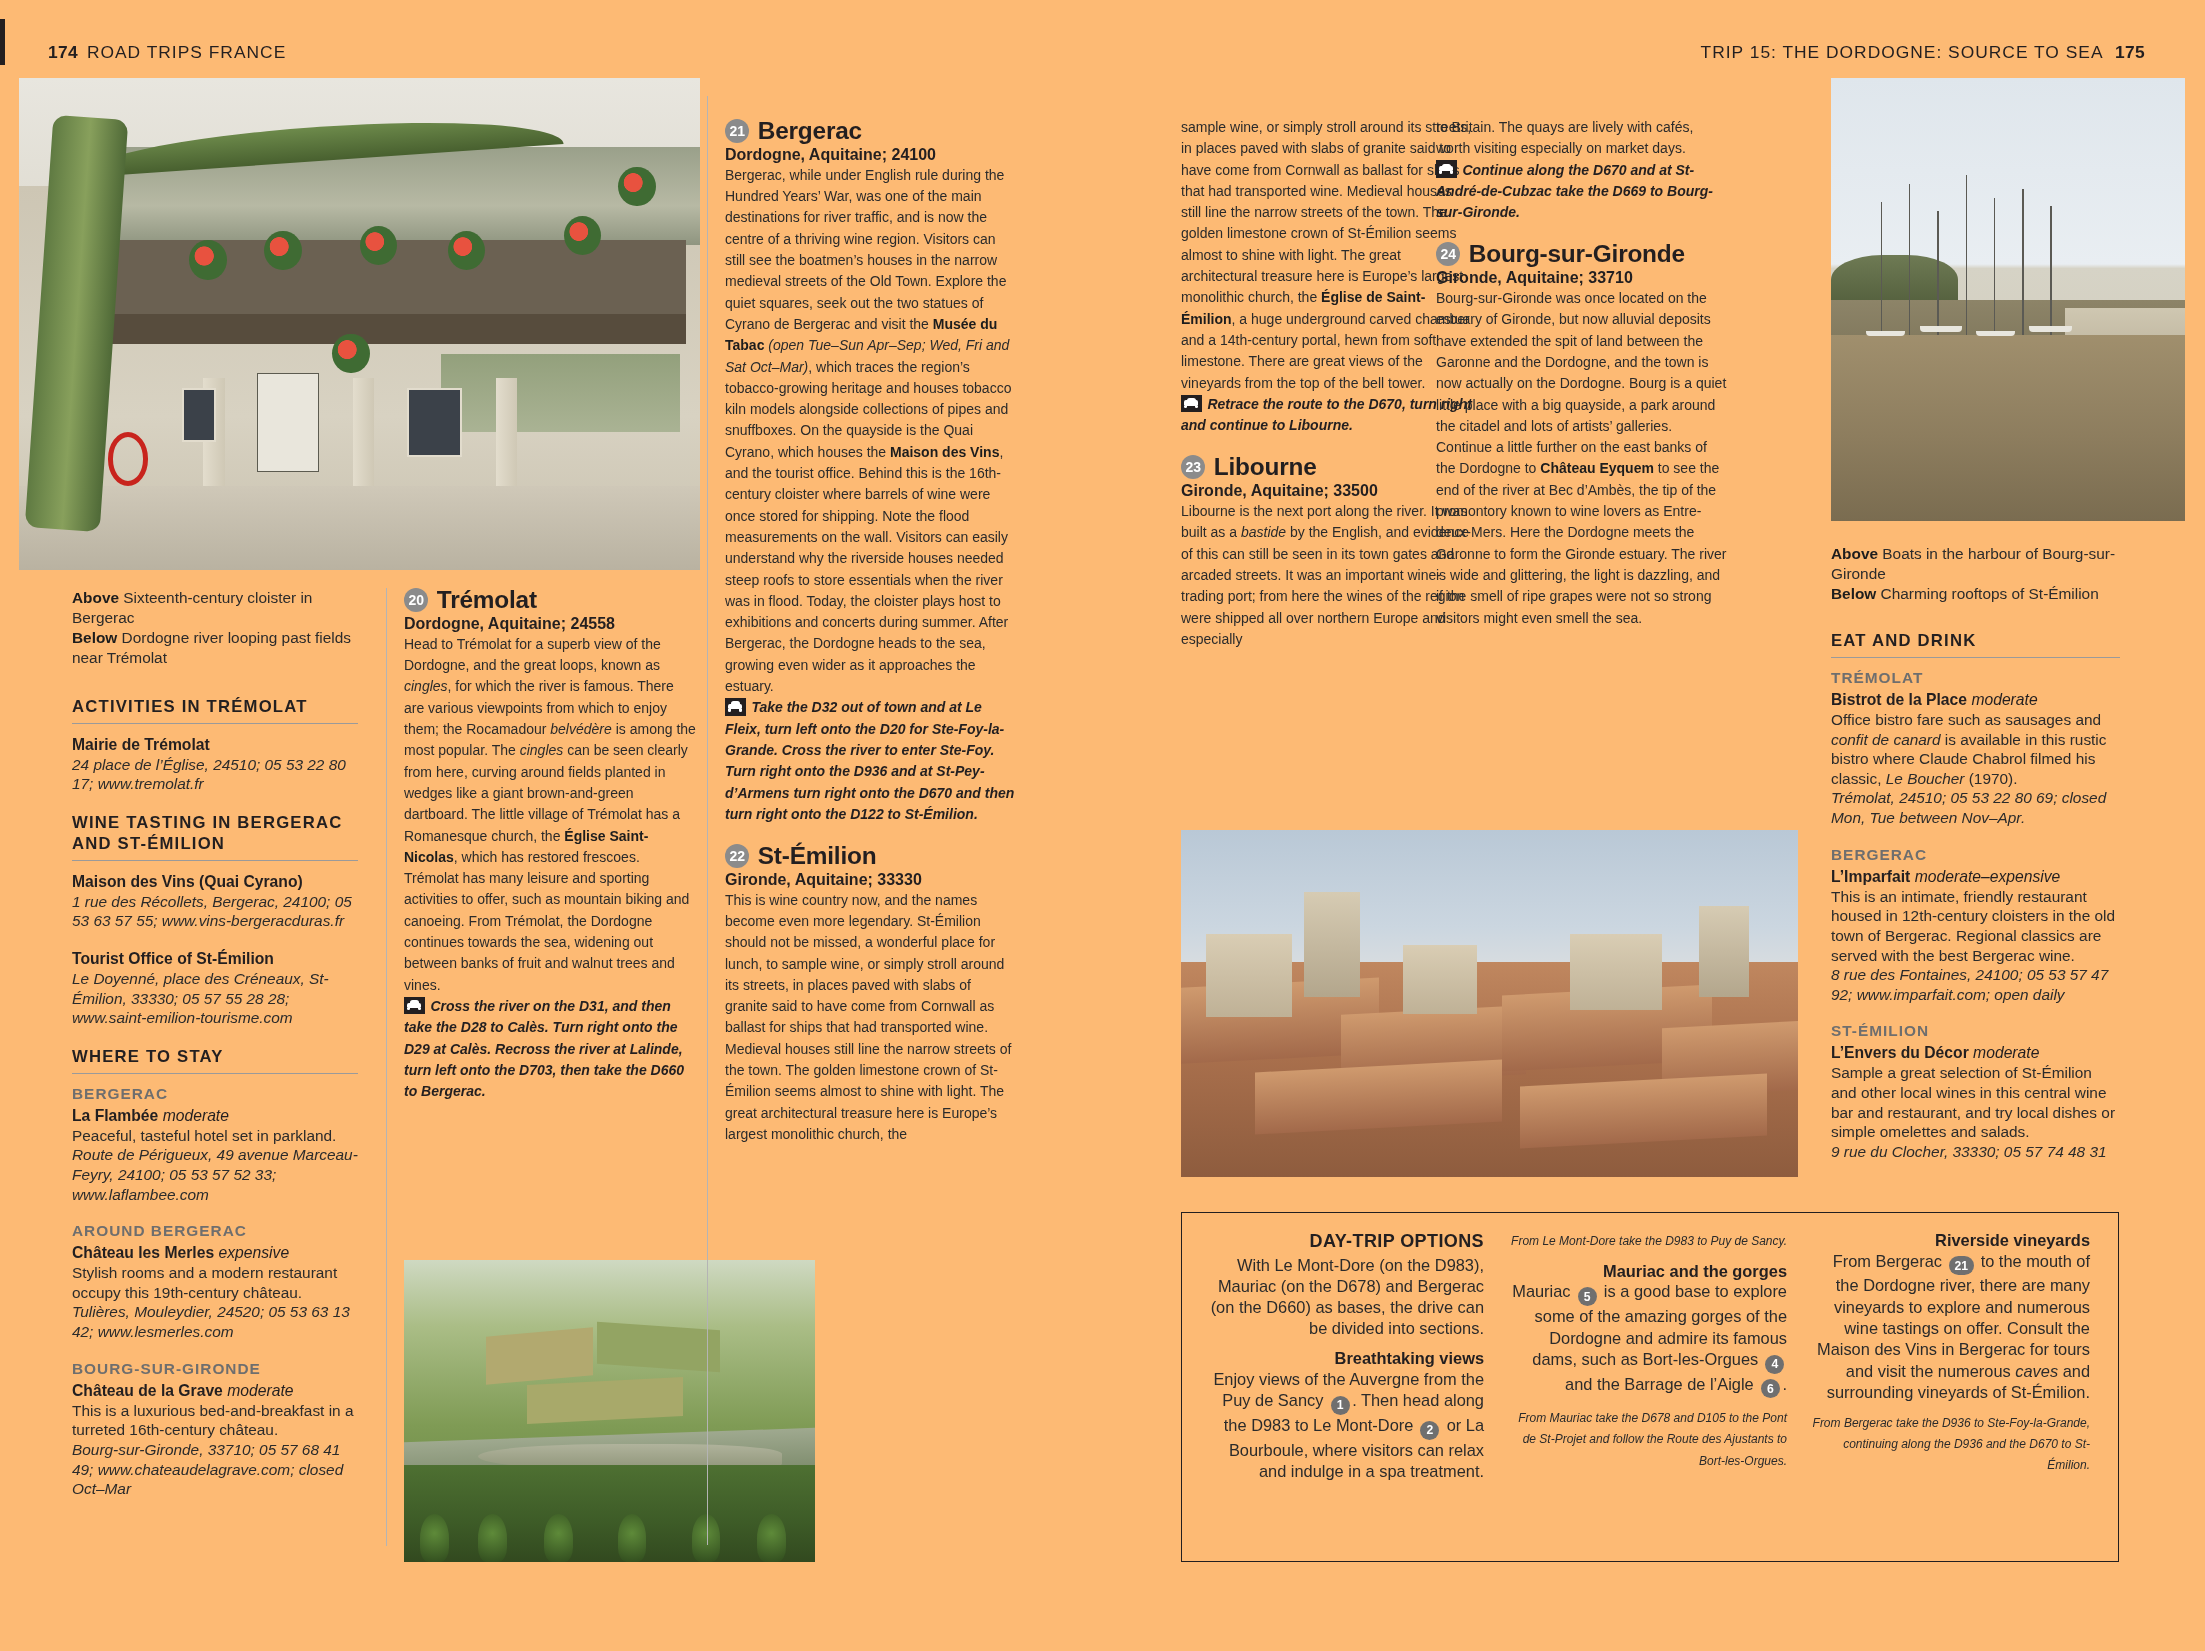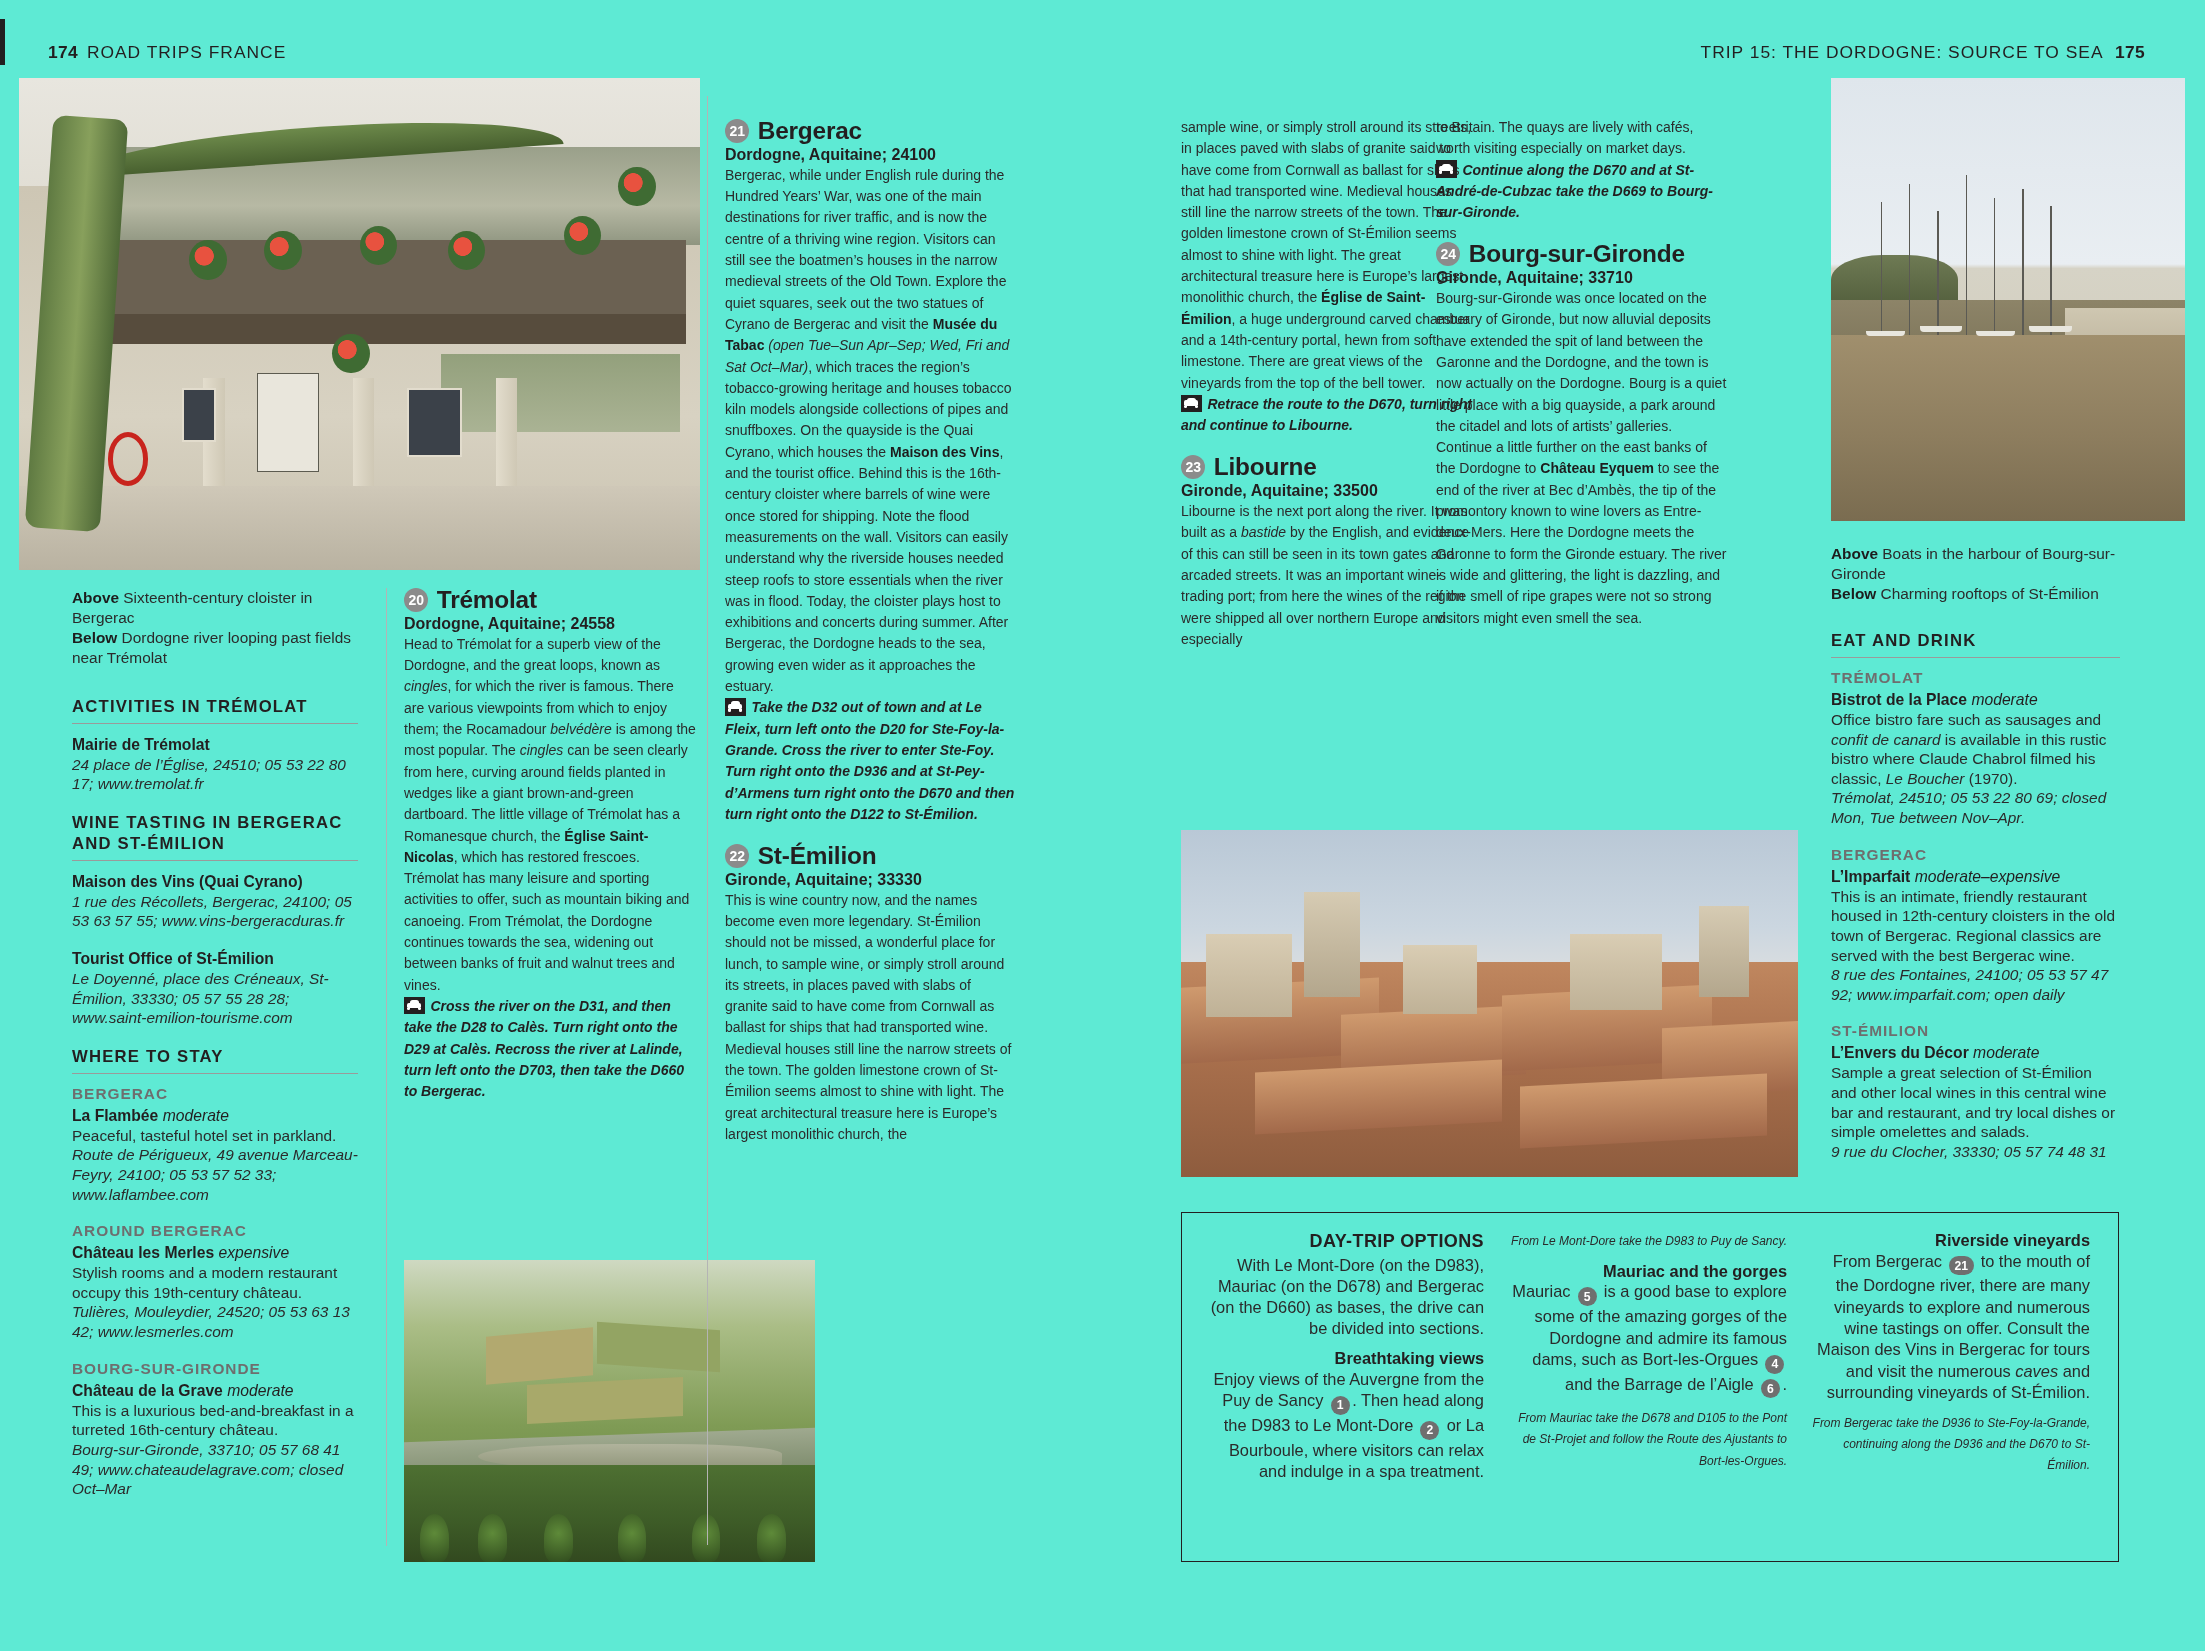--- a/index.html
+++ b/index.html
@@ -2,21 +2,21 @@
 <html style="font-size:10.3px"><head>
 <meta charset="utf-8">
 <style>
   * { margin:0; padding:0; box-sizing:border-box; }
   html,body { background:#7a7a7a; }
   body { font-family:"Liberation Sans", sans-serif; }
 
   .page {
     position:relative;
     width:2205px; height:1651px;
-    background:#5eead4;
+    background:#fdba74;
     overflow:hidden;
   }
 
   
   .runhead {
     position:absolute; top:42px;
     font-size:17.4px; letter-spacing:1px;
     color:#231f20; text-transform:uppercase;
     font-weight:400;
   }

